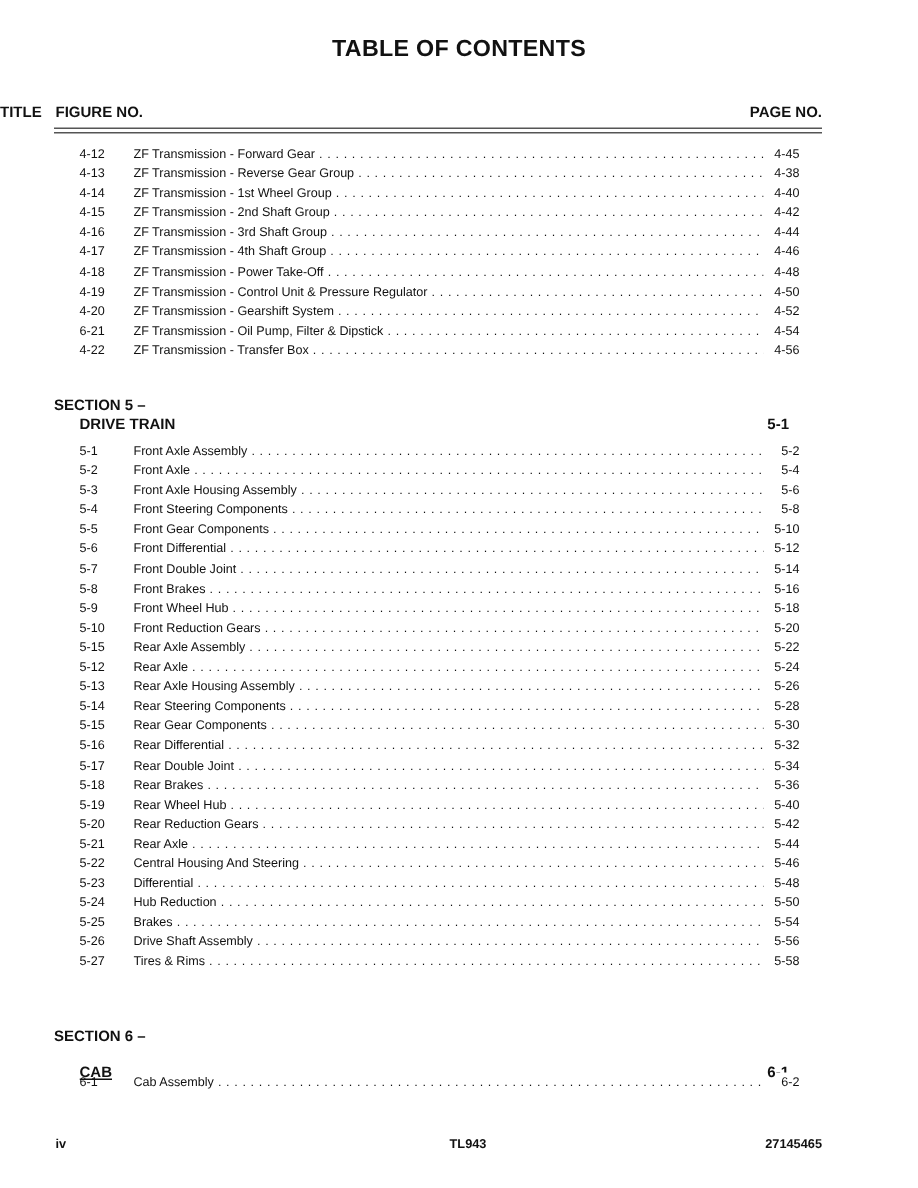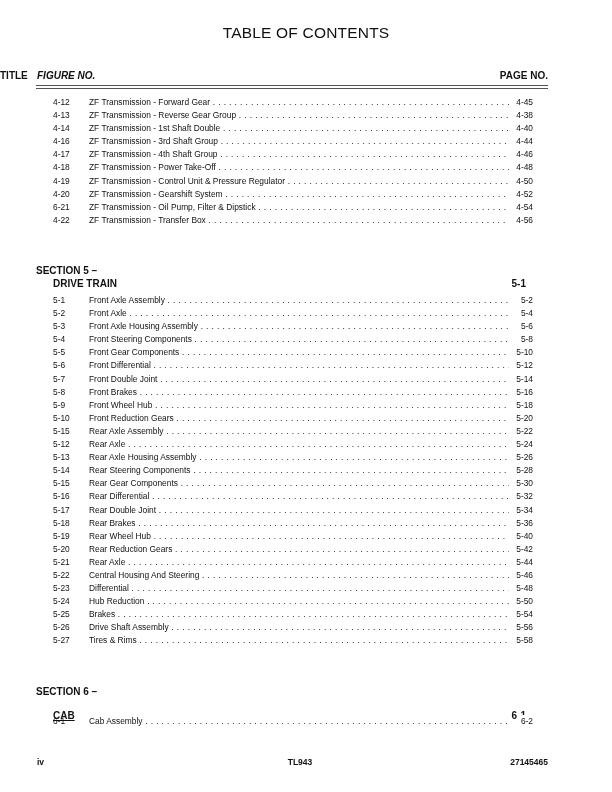--- a/index.html
+++ b/index.html
@@ -1,21 +1,21 @@
 <!DOCTYPE html>
 <html><head>
 <meta charset="utf-8">
 <style>
   html, body { margin: 0; padding: 0; background: #ffffff; }
   body { width: 612px; height: 792px; position: relative; overflow: hidden;
          font-family: "Liberation Sans", sans-serif; color: #111; }
   .title { position: absolute; top: 24px; left: 0; width: 612px; text-align: center;
-           font-size: 15.5px; font-weight: normal; letter-spacing: 0.2px; }
+           font-size: 15.5px; font-weight: bold; letter-spacing: 0.2px; }
   .colhead { position: absolute; top: 70px; font-size: 10px; font-weight: bold; }
-  .colhead.fig { left: 37px; font-style: italic; }
+  .colhead.fig { left: 37px; }
   .colhead.ttl { left: 0; width: 500px; text-align: left; }
   .colhead.pg { right: 64px; }
   .rule { position: absolute; left: 36px; width: 512px; height: 0; }
   .rule.r1 { top: 85px; border-top: 1.3px solid #555; }
   .rule.r2 { top: 88px; border-top: 1.3px solid #555; }
 
   .entries { position: absolute; left: 0; width: 612px; }
   .row { position: relative; height: 13.1px; font-size: 8.4px; line-height: 13px; }
   .row .num { position: absolute; left: 53px; }
   .row .txt { position: absolute; left: 89px; width: 420px; overflow: hidden; white-space: nowrap; }
@@ -25,21 +25,21 @@
   .section { position: absolute; left: 0; width: 612px; }
   .sec-label { position: absolute; left: 36px; font-size: 10px; font-weight: bold; }
   .sec-line { position: absolute; left: 53px; width: 473px; font-size: 10px; font-weight: bold;
               white-space: nowrap; overflow: hidden; }
   .sec-line .name { background: #fff; padding-right: 3px; }
   .sec-line .dots { position: absolute; left: 0; right: 0; top: 0; z-index: -1; letter-spacing: 1.6px; }
   .sec-line .spg { position: absolute; right: 0; top: 0; background: #fff; padding-left: 2px; }
 
   .footer { position: absolute; top: 757px; font-size: 8.5px; font-weight: bold; }
   .footer.left { left: 37px; text-align: right; }
-  .footer.mid { left: 4px; width: 592px; text-align: center; }
+  .footer.mid { left: 16px; width: 592px; text-align: center; }
   .footer.right { right: 64px; }
 </style>
 </head>
 <body>
 
 <div class="title">TABLE OF CONTENTS</div>
 <div class="colhead fig">FIGURE NO.</div>
 <div class="colhead ttl">TITLE</div>
 <div class="colhead pg">PAGE NO.</div>
 <div class="rule r1"></div>
@@ -51,22 +51,27 @@
       <span class="txt">ZF Transmission - Forward Gear</span>
       <span class="pg">4-45</span>
     </div>
     <div class="row">
       <span class="num">4-13</span>
       <span class="txt">ZF Transmission - Reverse Gear Group</span>
       <span class="pg">4-38</span>
     </div>
     <div class="row">
       <span class="num">4-14</span>
-      <span class="txt">ZF Transmission - 1st Shaft Double</span>
+      <span class="txt">ZF Transmission - 1st Wheel Group</span>
       <span class="pg">4-40</span>
+    </div>
+    <div class="row">
+      <span class="num">4-15</span>
+      <span class="txt">ZF Transmission - 2nd Shaft Group</span>
+      <span class="pg">4-42</span>
     </div>
     <div class="row">
       <span class="num">4-16</span>
       <span class="txt">ZF Transmission - 3rd Shaft Group</span>
       <span class="pg">4-44</span>
     </div>
     <div class="row">
       <span class="num">4-17</span>
       <span class="txt">ZF Transmission - 4th Shaft Group</span>
       <span class="pg">4-46</span>

